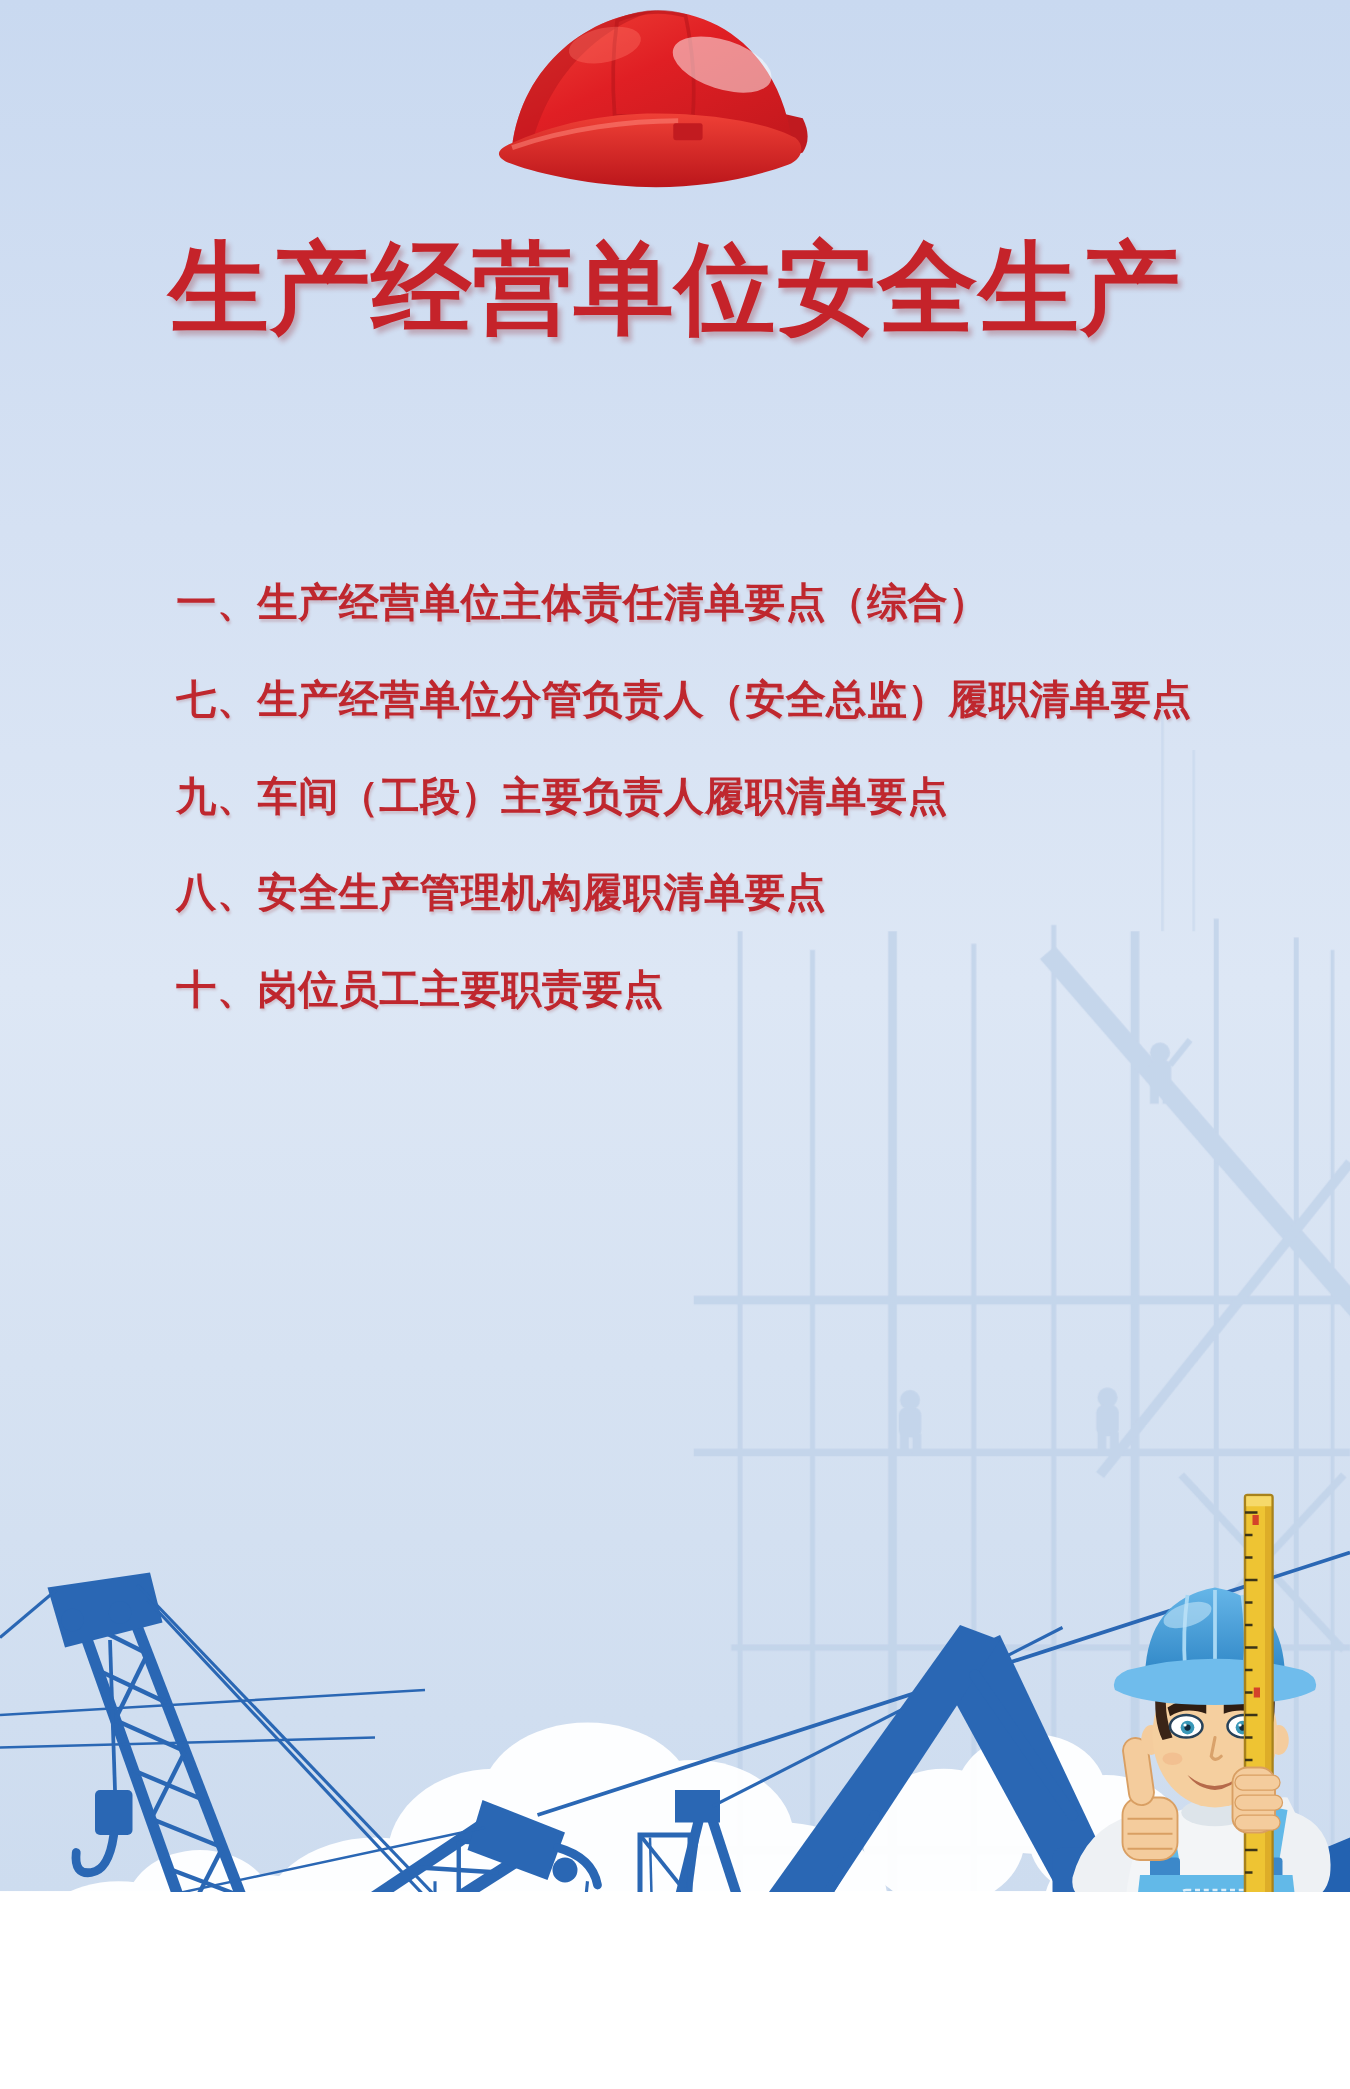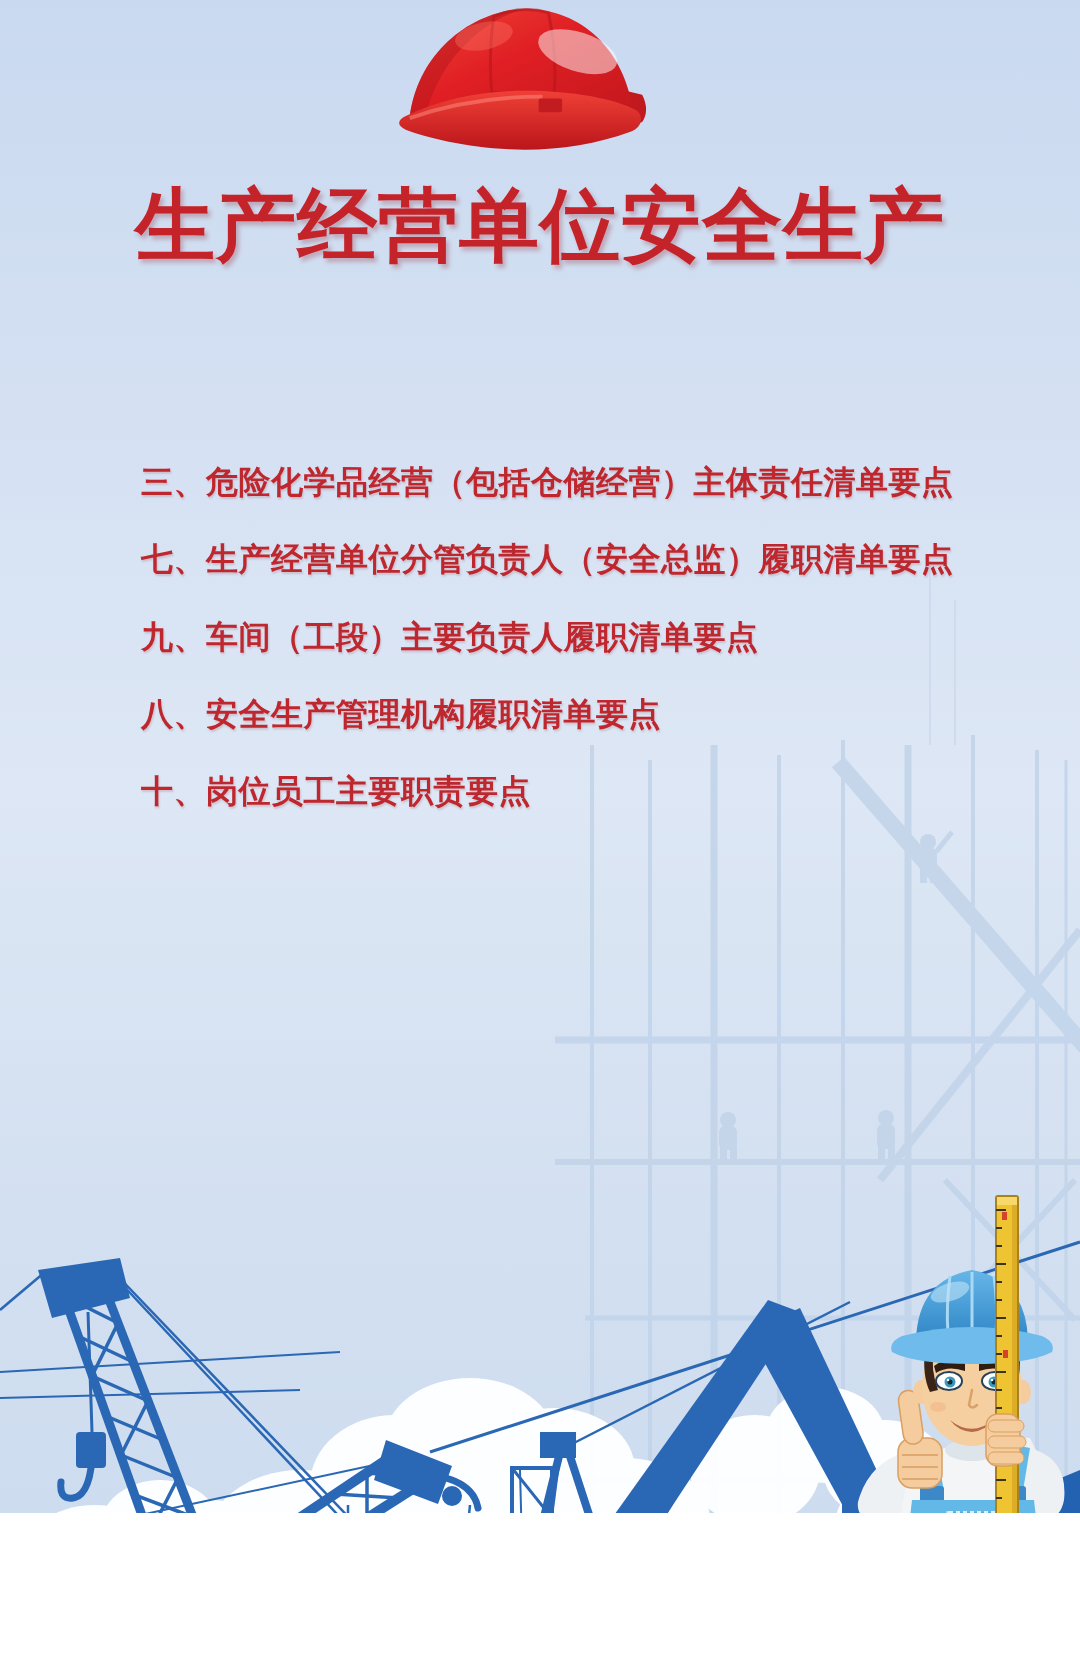--- a/index.html
+++ b/index.html
@@ -1,21 +1,21 @@
 <!DOCTYPE html>
 <html><head>
 <meta charset="utf-8">
 <style>
   html,body{margin:0;padding:0;background:#ffffff;}
   .poster{
     position:relative;
     width:1080px;height:1513px;
     overflow:hidden;
     background:linear-gradient(180deg,#c9d9f0 0%,#d5e1f3 28%,#dde7f5 52%,#d6e2f2 72%,#cddcef 100%);
-    font-family:Liberation Mono, monospace;
+    font-family:Liberation Serif, serif;
   }
   .bg-svg{position:absolute;left:0;top:0;width:1080px;height:1671px;}
   .helmet-svg{position:absolute;left:396px;top:0;width:254px;height:158px;}
   .title{
     position:absolute;left:0;top:180px;width:100%;
     text-align:center;color:#c5232a;
     font-size:80px;font-weight:900;line-height:104px;letter-spacing:1px;
     text-shadow:3px 4px 4px rgba(140,30,35,.28);
     white-space:nowrap;
   }
@@ -341,20 +341,20 @@
     <path d="M10,118 C48,100 90,92 132,92 C180,92 224,100 246,112 C254,118 252,130 240,134 C202,148 158,154 116,152 C72,150 30,140 10,132 C0,127 2,122 10,118 Z" fill="url(#brimG)"></path>
     <path d="M14,120 C60,104 110,98 150,98" stroke="#ff8d82" stroke-width="4" opacity=".5" fill="none"></path>
     <rect x="146" y="100" width="24" height="14" rx="2" fill="#c21b20"></rect>
   </svg>
 
   <div class="title">
     <div>生产经营单位安全生产</div>
   </div>
 
   <ul class="items">
-    <li class="item">三、危险化学品经营（包括仓储经营）主体责任清单要点</li>
+    <li class="item">一、生产经营单位主体责任清单要点（综合）</li>
     <li class="item">七、生产经营单位分管负责人（安全总监）履职清单要点</li>
     <li class="item">九、车间（工段）主要负责人履职清单要点</li>
     <li class="item">八、安全生产管理机构履职清单要点</li>
     <li class="item">十、岗位员工主要职责要点</li>
   </ul>
 
 </div>
 
 </body></html>

